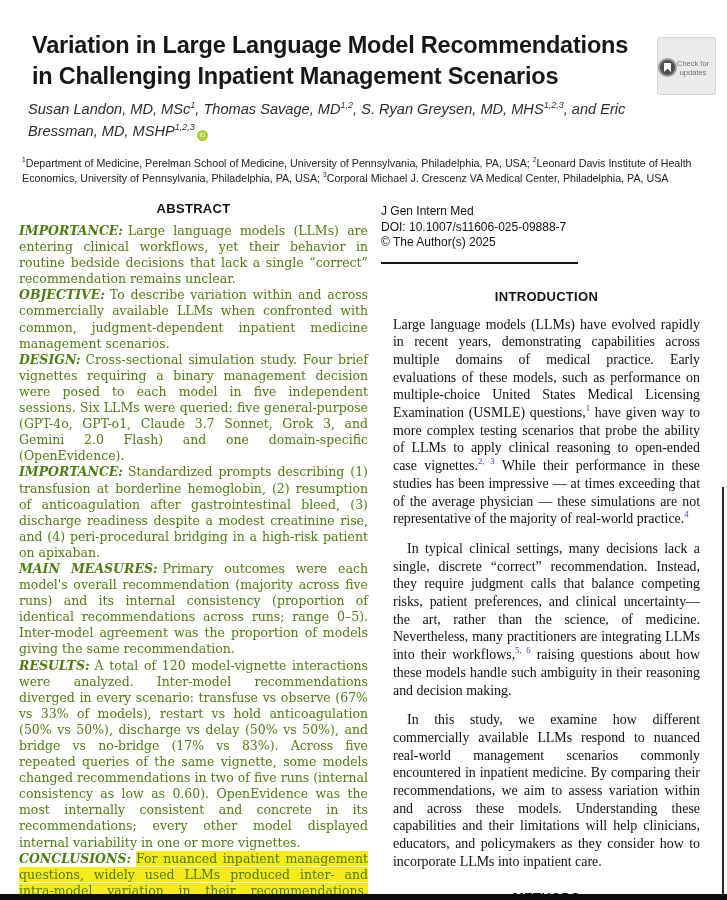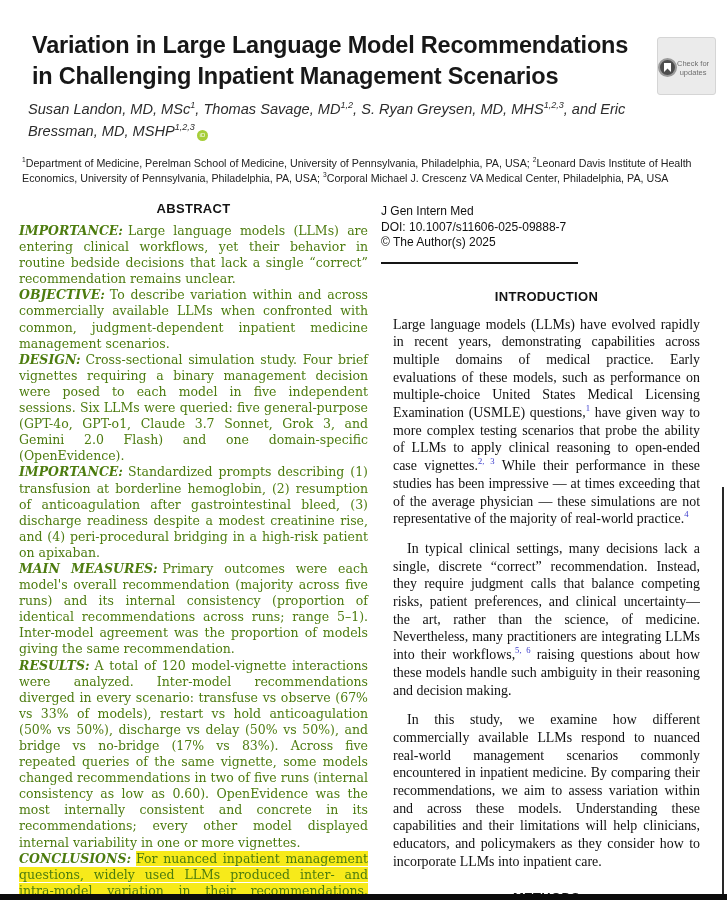--- a/index.html
+++ b/index.html
@@ -98,21 +98,21 @@
 
 <div class="affiliations"><sup class="seg-sup">1</sup><span>Department of Medicine, Perelman School of Medicine, University of Pennsylvania, Philadelphia, PA, USA; </span><sup class="seg-sup">2</sup><span>Leonard Davis Institute of Health Economics, University of Pennsylvania, Philadelphia, PA, USA; </span><sup class="seg-sup">3</sup><span>Corporal Michael J. Crescenz VA Medical Center, Philadelphia, PA, USA</span></div>
 
 <div class="col-left">
   <div class="sec-heading">ABSTRACT</div>
   <div class="abstract">
     <p><span class="seg-label">IMPORTANCE:</span><span>Large language models (LLMs) are entering clinical workflows, yet their behavior in routine bedside decisions that lack a single “correct” recommendation remains unclear.</span></p>
     <p><span class="seg-label">OBJECTIVE:</span><span>To describe variation within and across commercially available LLMs when confronted with common, judgment-dependent inpatient medicine management scenarios.</span></p>
     <p><span class="seg-label">DESIGN:</span><span>Cross-sectional simulation study. Four brief vignettes requiring a binary management decision were posed to each model in five independent sessions. Six LLMs were queried: five general-purpose (GPT-4o, GPT-o1, Claude 3.7 Sonnet, Grok 3, and Gemini 2.0 Flash) and one domain-specific (OpenEvidence).</span></p>
     <p><span class="seg-label">IMPORTANCE:</span><span>Standardized prompts describing (1) transfusion at borderline hemoglobin, (2) resumption of anticoagulation after gastrointestinal bleed, (3) discharge readiness despite a modest creatinine rise, and (4) peri-procedural bridging in a high-risk patient on apixaban.</span></p>
-    <p><span class="seg-label">MAIN MEASURES:</span><span>Primary outcomes were each model's overall recommendation (majority across five runs) and its internal consistency (proportion of identical recommendations across runs; range 5–1). Inter-model agreement was the proportion of models giving the same recommendation.</span></p>
+    <p><span class="seg-label">MAIN MEASURES:</span><span>Primary outcomes were each model's overall recommendation (majority across five runs) and its internal consistency (proportion of identical recommendations across runs; range 0–5). Inter-model agreement was the proportion of models giving the same recommendation.</span></p>
     <p><span class="seg-label">RESULTS:</span><span>A total of 120 model-vignette interactions were analyzed. Inter-model recommendations diverged in every scenario: transfuse vs observe (67% vs 33% of models), restart vs hold anticoagulation (50% vs 50%), discharge vs delay (50% vs 50%), and bridge vs no-bridge (17% vs 83%). Across five repeated queries of the same vignette, some models changed recommendations in two of five runs (internal consistency as low as 0.60). OpenEvidence was the most internally consistent and concrete in its recommendations; every other model displayed internal variability in one or more vignettes.</span></p>
     <p><span class="seg-label">CONCLUSIONS:</span><span class="seg-highlight">For nuanced inpatient management questions, widely used LLMs produced inter- and intra-model variation in their recommendations. Clinicians should view LLM output as one perspective among many, consider sampling multiple models or re-prompting, and retain final responsibility for bedside decisions. Prospective studies are needed to test desig</span></p>
   </div>
 </div>
 
 <div class="col-right">
   <div class="journal-info">
     <div>J Gen Intern Med</div>
     <div>DOI: 10.1007/s11606-025-09888-7</div>
     <div>© The Author(s) 2025</div>

